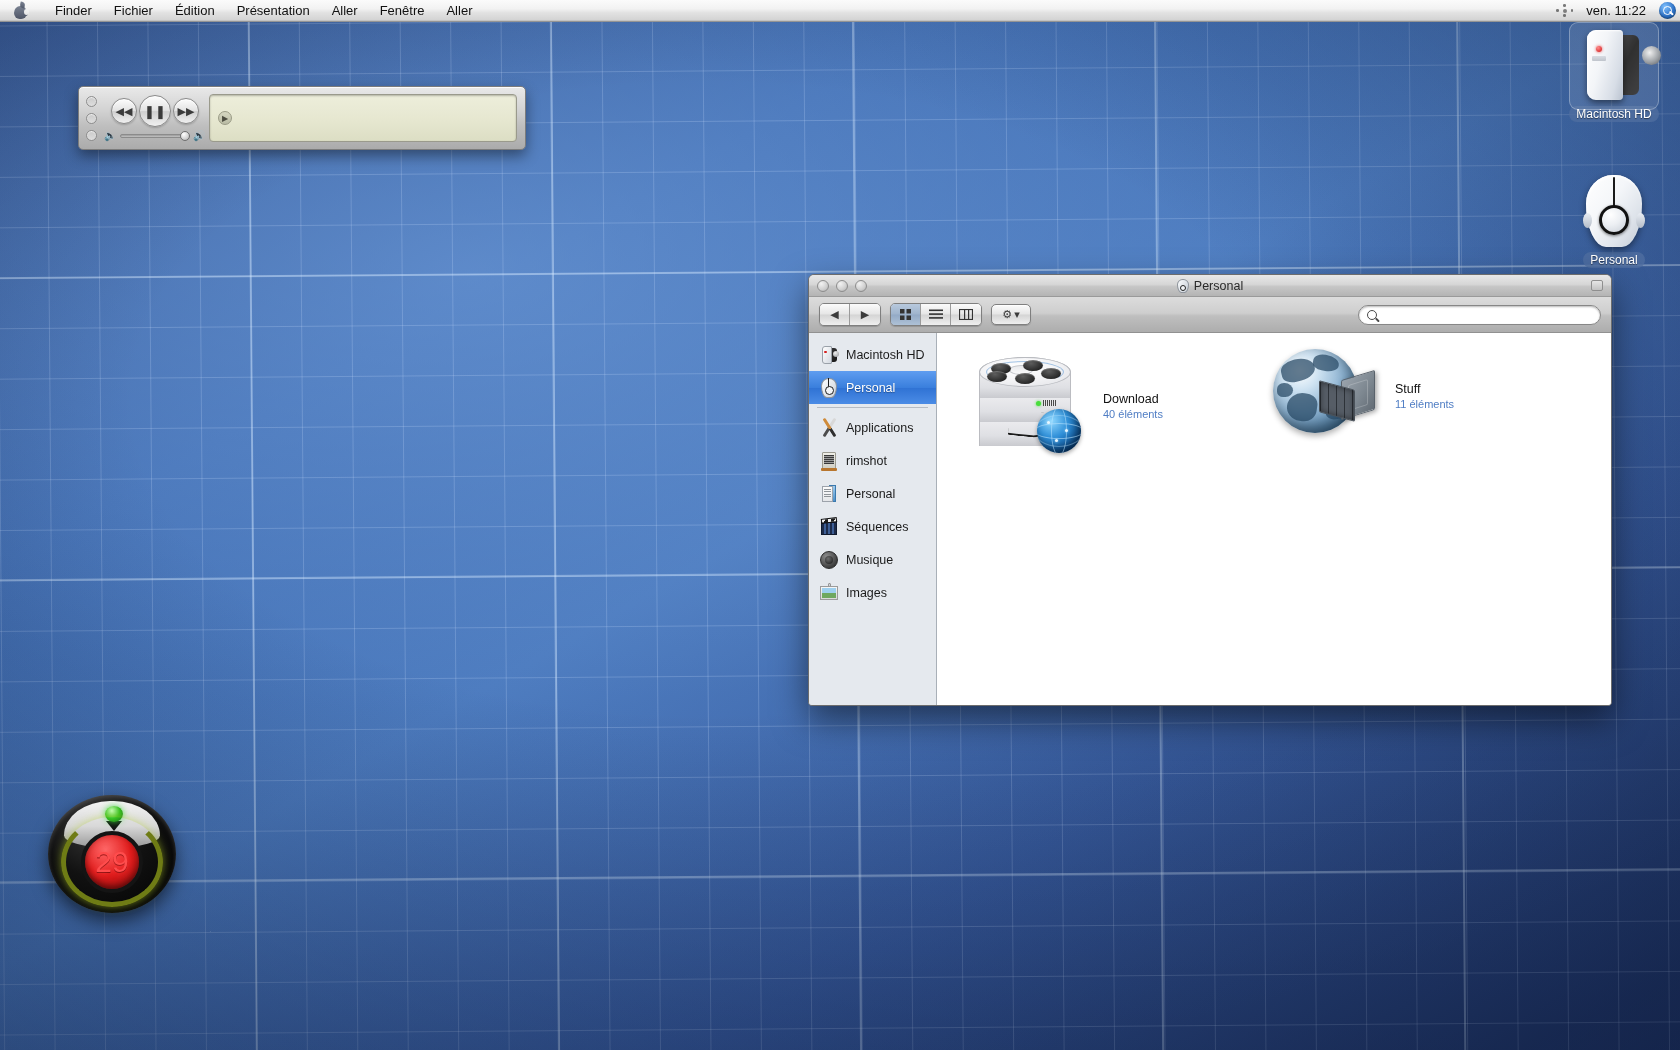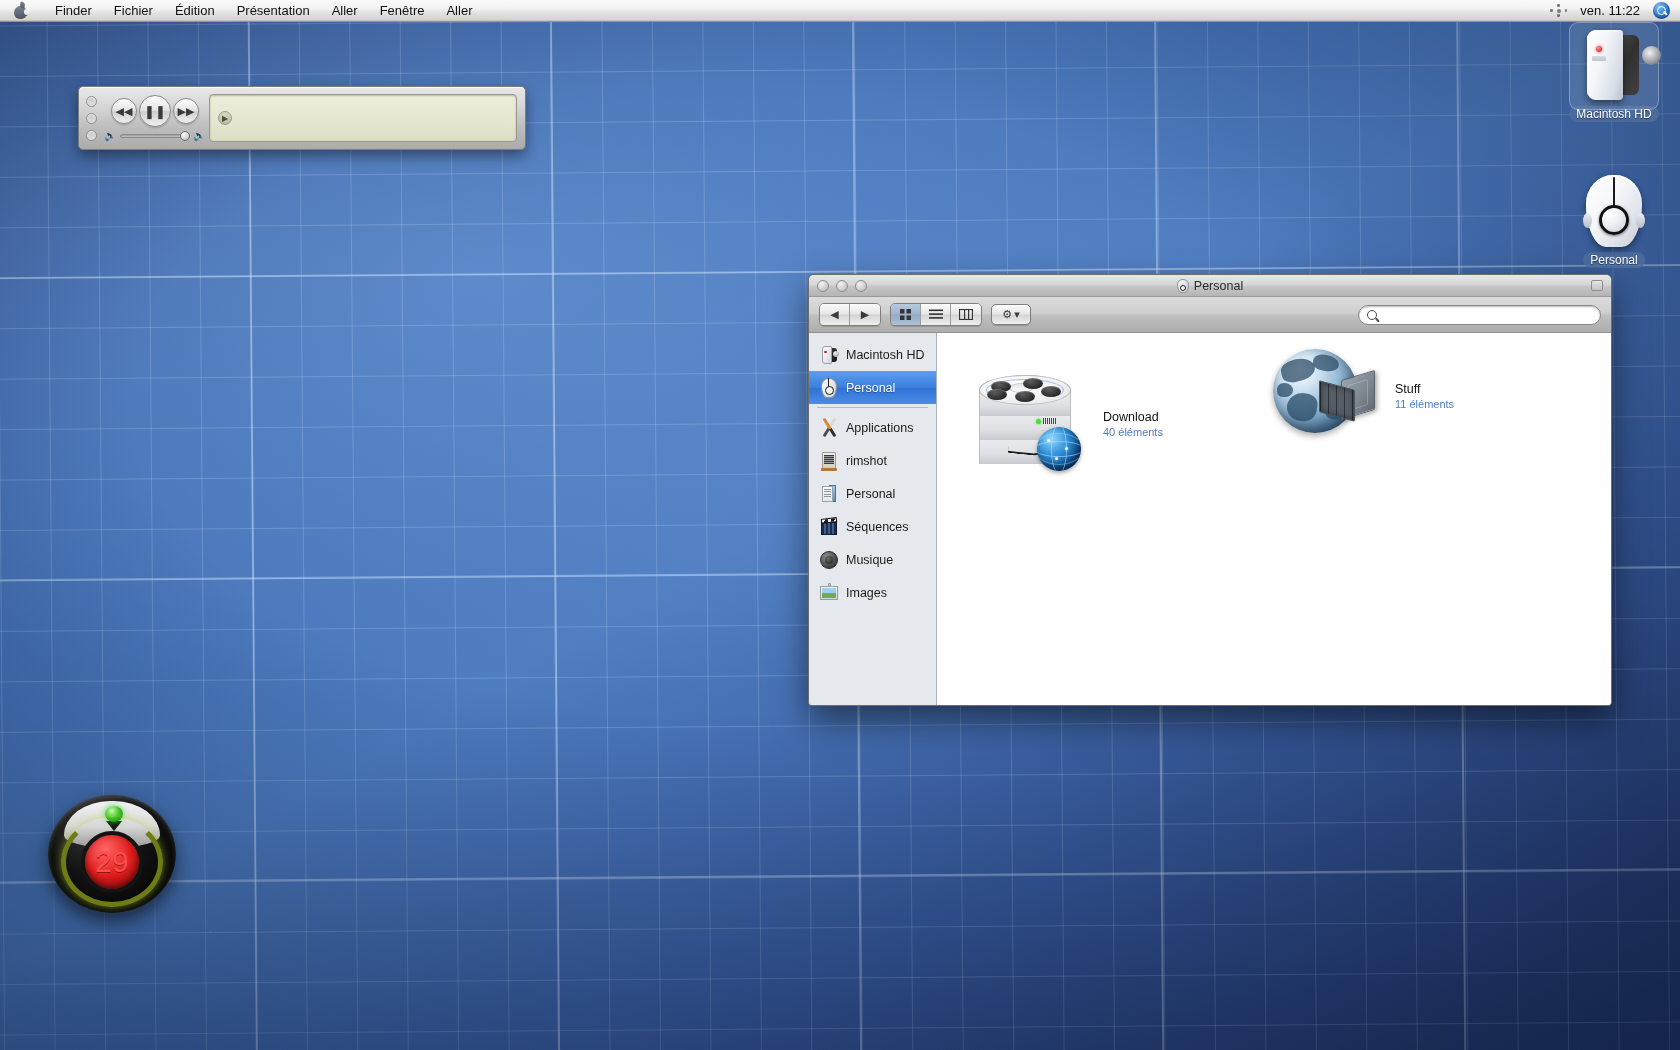--- a/index.html
+++ b/index.html
@@ -61,21 +61,21 @@
     position:absolute; right:-1px; top:7px; width:5px; height:6px;
     background:linear-gradient(to bottom,#f5f5f5,#e4e4e4); border-radius:50%;
   }
   .apple-logo .leaf {
     position:absolute; left:7px; top:0px; width:5px; height:6px;
     background:linear-gradient(to bottom,#7a8292,#525a6b);
     border-radius:0 70% 0 70%; transform:rotate(14deg);
   }
   .menu-item { padding:0 11px; line-height:22px; white-space:nowrap; }
   .menu-item.app-name { font-weight:normal; }
-  .menubar-right { margin-left:auto; display:flex; align-items:center; padding-right:10px; gap:13px; }
+  .menubar-right { margin-left:auto; display:flex; align-items:center; padding-right:4px; gap:13px; }
   .mb-icon { display:flex; align-items:center; }
   .mb-clock { font-size:13px; color:#111; }
 
   .spotlight {
     width:17px; height:17px; border-radius:50%;
     background:radial-gradient(circle at 35% 28%, #7ec0ff, #2b6fc4 58%, #16518f 100%);
     position:relative; box-shadow:inset 0 -1px 2px rgba(0,0,0,.35);
   }
   .spotlight:before{
     content:""; position:absolute; left:4px; top:3.5px; width:7px; height:7px;
@@ -774,21 +774,21 @@
               <span class="fr"></span>
               <span class="ph"></span>
             </span>
         </span>
         <span>Images</span>
       </div>
     </div>
 
     <div class="content">
 
-      <div class="icon-cell" style="left:38px; top:36px;">
+      <div class="icon-cell" style="left:38px; top:18px;">
         <div class="cell-glyph">
           <div class="srv">
             <div class="disc d3"></div>
               <div class="body3"></div>
             <div class="disc d2"></div>
               <div class="body2"></div>
             <div class="disc d1"></div>
               <div class="body1"></div>
             <div class="top"></div>
             <div class="arc"></div>

